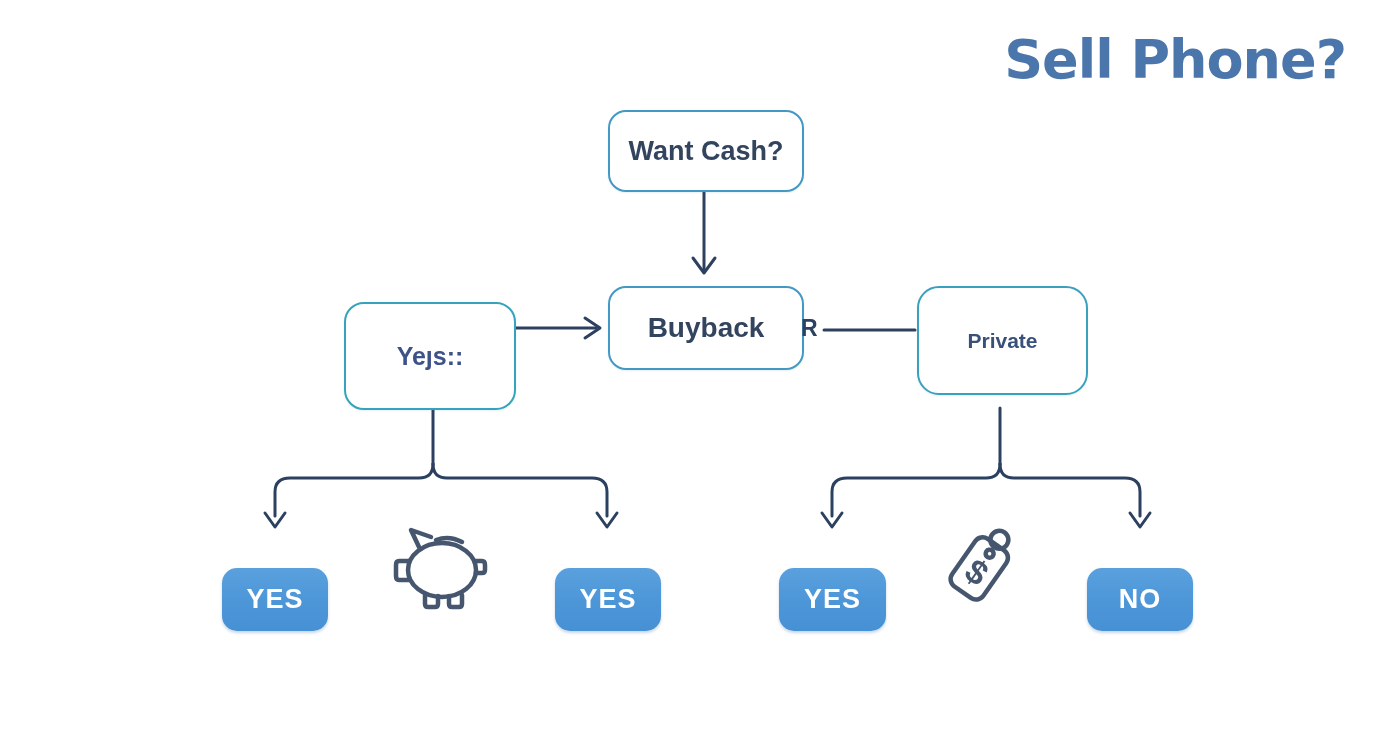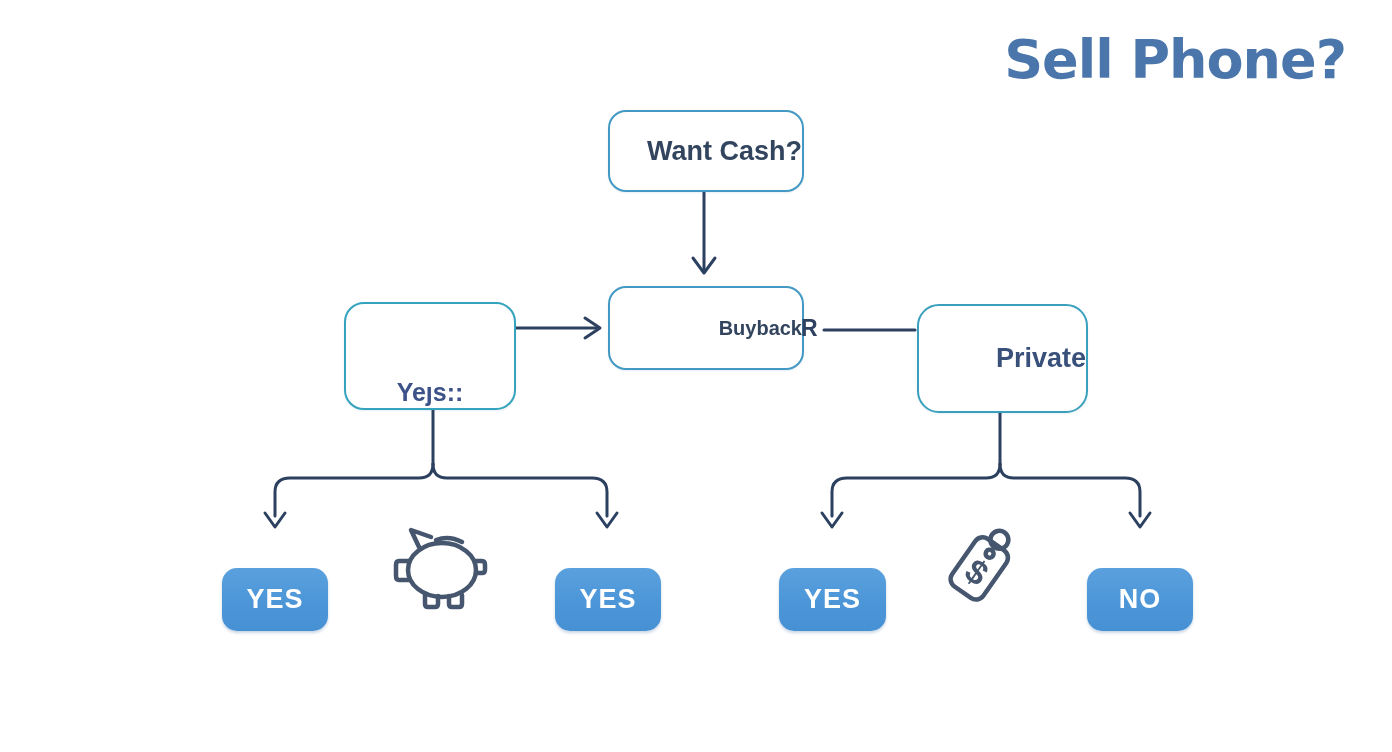--- a/index.html
+++ b/index.html
@@ -11,32 +11,32 @@
   .title{
     position:absolute;top:28px;right:46px;
     font-size:54px;font-weight:800;letter-spacing:-1px;
     color:#4b76ab;
     font-family:"DejaVu Sans","Liberation Sans",sans-serif;
   }
   svg.connectors{position:absolute;left:0;top:0;}
   .node{
     position:absolute;background:#ffffff;
     border:2.5px solid #4499c4;
-    display:flex;align-items:center;justify-content:flex-end;text-align:center;
+    display:flex;align-items:center;justify-content:center;text-align:center;
     color:#33455e;font-weight:bold;
     box-shadow:0 1px 2px rgba(60,120,160,0.12);
   }
   .node-want-cash{left:608px;top:110px;width:192px;height:78px;border-radius:18px;font-size:27px;}
-  .node-buyback{left:608px;top:286px;width:192px;height:80px;border-radius:18px;font-size:20px;}
+  .node-buyback{left:608px;top:286px;width:192px;height:80px;border-radius:18px;font-size:28px;}
   .node-want-easy{
     left:344px;top:302px;width:168px;height:104px;border-radius:20px;
     font-size:25px;line-height:1.3;color:#3d5288;border-color:#35a3bd;
     flex-direction:column;
   }
-  .node-private{left:917px;top:304px;width:167px;height:105px;border-radius:22px;font-size:27px;color:#38507a;border-color:#3aa0bd;}
+  .node-private{left:917px;top:286px;width:167px;height:105px;border-radius:22px;font-size:21px;color:#38507a;border-color:#3aa0bd;}
   .r-label{
     position:absolute;left:801px;top:315px;width:22px;
     font-size:23px;font-weight:bold;color:#2e4160;text-align:left;
   }
   .btn{
     position:absolute;height:63px;border-radius:15px;
     background:#4c96d8;
     background:linear-gradient(180deg,#5aa0dd 0%,#4c96d8 55%,#4690d4 100%);
     box-shadow:0 2px 3px rgba(40,90,150,0.25);
     color:#ffffff;font-weight:bold;font-size:27px;letter-spacing:1px;

